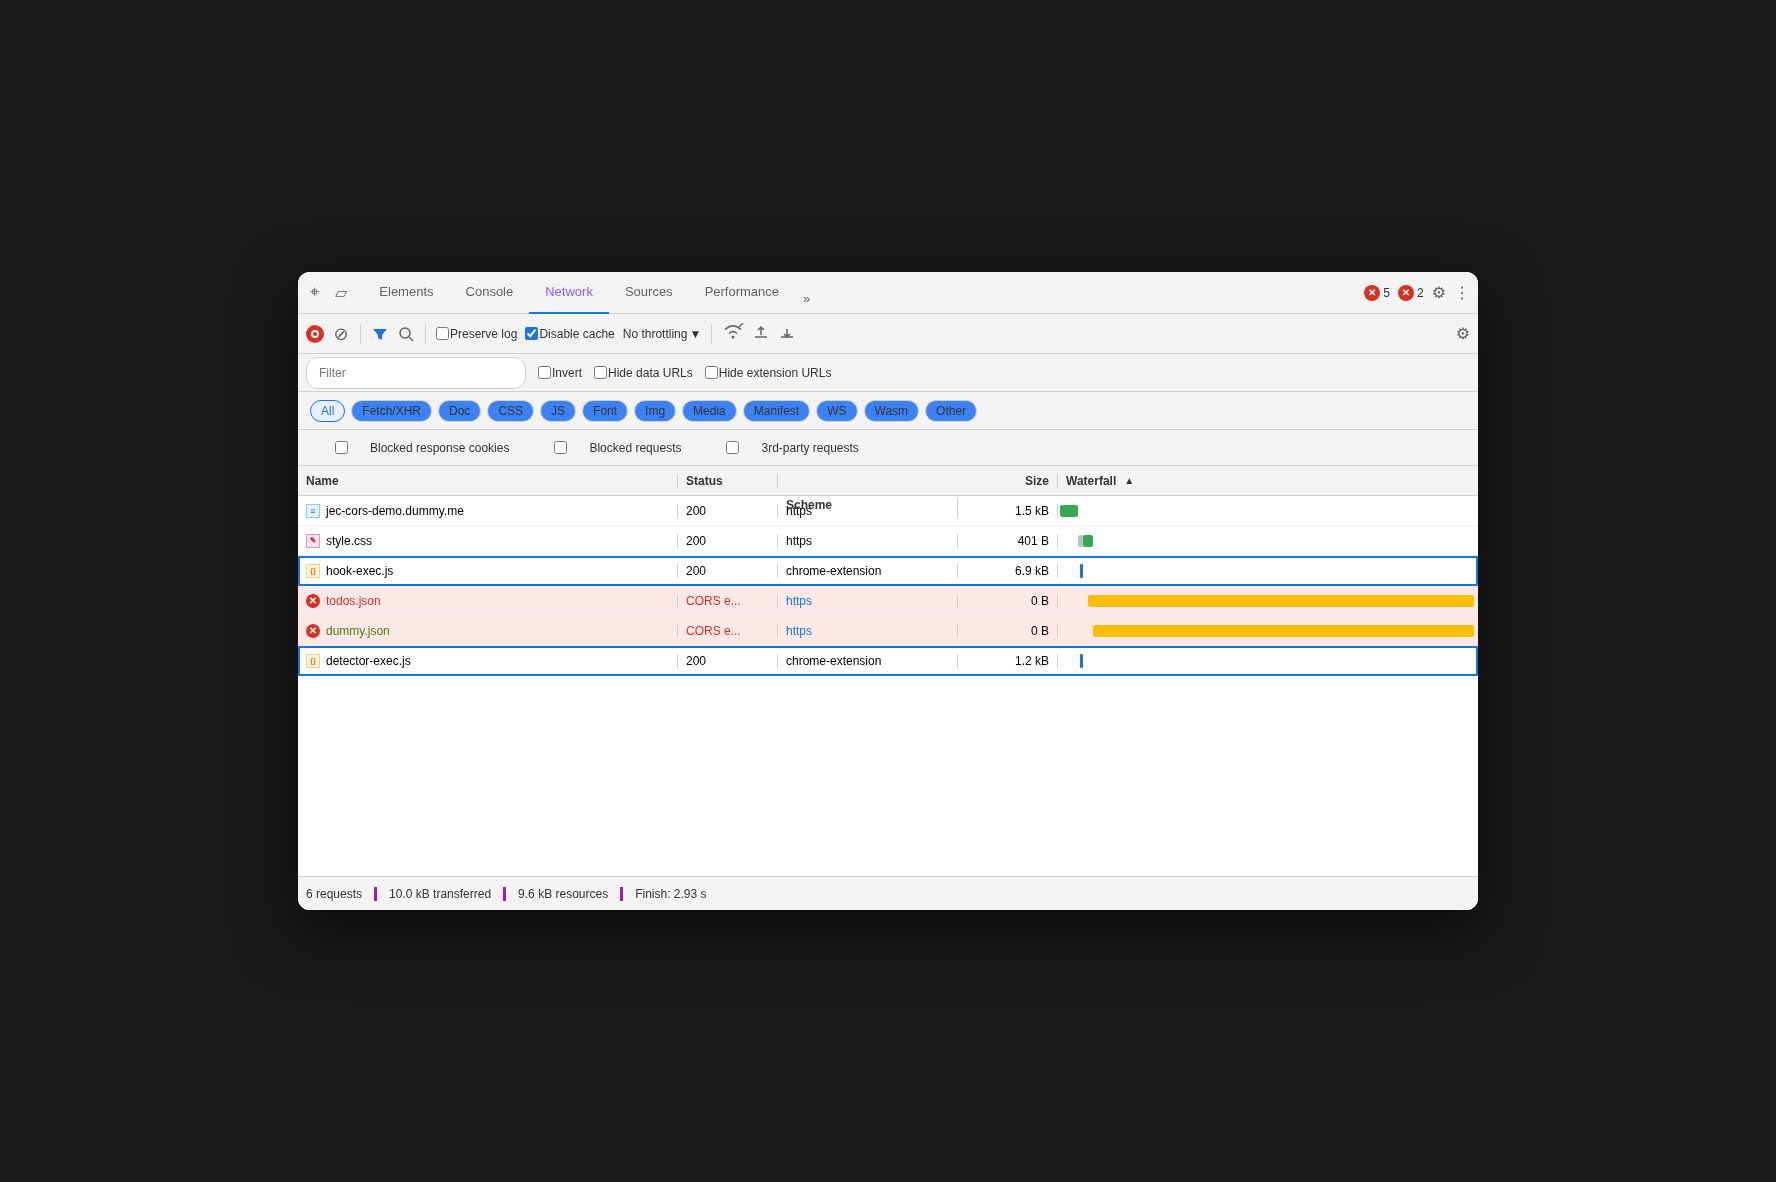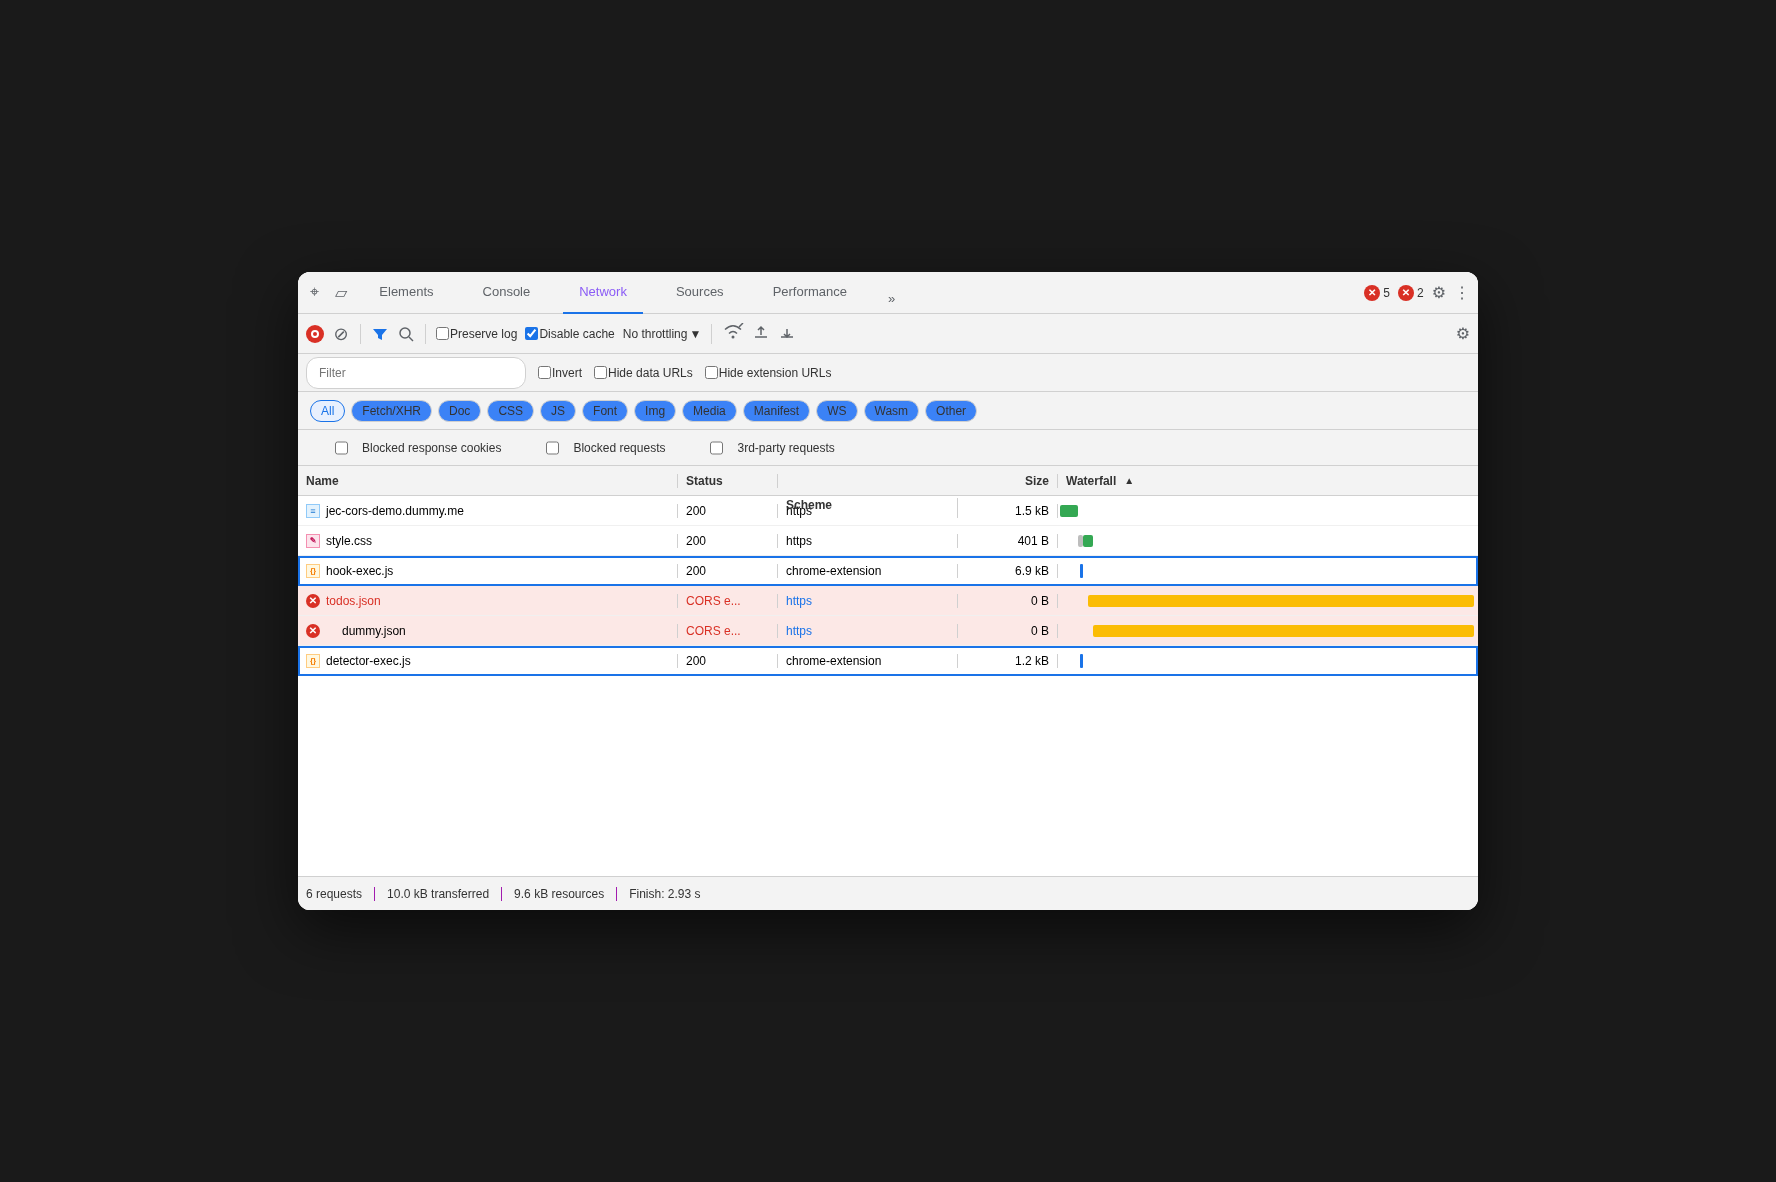--- a/index.html
+++ b/index.html
@@ -68,21 +68,21 @@
       color: #5f6368;
     }
     .tab-icon {
       font-size: 16px;
       cursor: pointer;
       padding: 4px;
     }
     .tab-list {
       display: flex;
       align-items: flex-end;
-      gap: 17px;
+      gap: 0;
       flex: 1;
     }
     .tab-item {
       padding: 8px 16px;
       font-size: 13px;
       color: #5f6368;
       cursor: pointer;
       height: 42px;
       display: flex;
       align-items: center;
@@ -226,21 +226,22 @@
       display: flex;
       align-items: center;
       padding: 6px 8px;
       background: #f3f3f3;
       border-bottom: 1px solid #d0d0d0;
       gap: 16px;
       height: 36px;
     }
     .extra-filter-label {
       display: flex;
-      gap: 14px;
+      align-items: center;
+      gap: 22px;
       font-size: 12px;
       color: #333;
       cursor: pointer;
       padding-left: 29px;
     }
     .table-container {
       flex: 1;
       overflow-y: auto;
       background: white;
     }
@@ -359,21 +360,21 @@
       background: #f3f3f3;
       border-top: 1px solid #d0d0d0;
       padding: 6px 8px;
       font-size: 12px;
       color: #333;
       gap: 0;
       height: 34px;
     }
     .status-item {
       padding: 0 12px;
-      border-right: 1px solid #a21caf;
+      border-right: 3px solid #a21caf;
     }
     .status-item:first-child { padding-left: 0; }
     .status-item:last-child { border-right: none; }
     .sort-arrow {
       margin-left: 4px;
       font-size: 10px;
     }
     .devtools-settings-icon {
       font-size: 16px;
       color: #5f6368;
@@ -603,21 +604,21 @@
         <div class="row-scheme error-text">https</div>
         <div class="row-size">0 B</div>
         <div class="row-waterfall">
           <div style="position:absolute; left:30px; right:4px; height:12px; background:#fbbc04; border-radius:2px;"></div>
         </div>
       </div>
 
       <div class="table-row error">
         <div class="row-name">
           <div class="error-circle">✕</div>
-          <span style="color:#000000;margin-left:16px;">dummy.json</span>
+          <span style="color:#4d7c0f;">dummy.json</span>
         </div>
         <div class="row-status error-text">CORS e...</div>
         <div class="row-scheme error-text">https</div>
         <div class="row-size">0 B</div>
         <div class="row-waterfall">
           <div style="position:absolute; left:35px; right:4px; height:12px; background:#fbbc04; border-radius:2px;"></div>
         </div>
       </div>
 
       <div class="table-row outlined">

